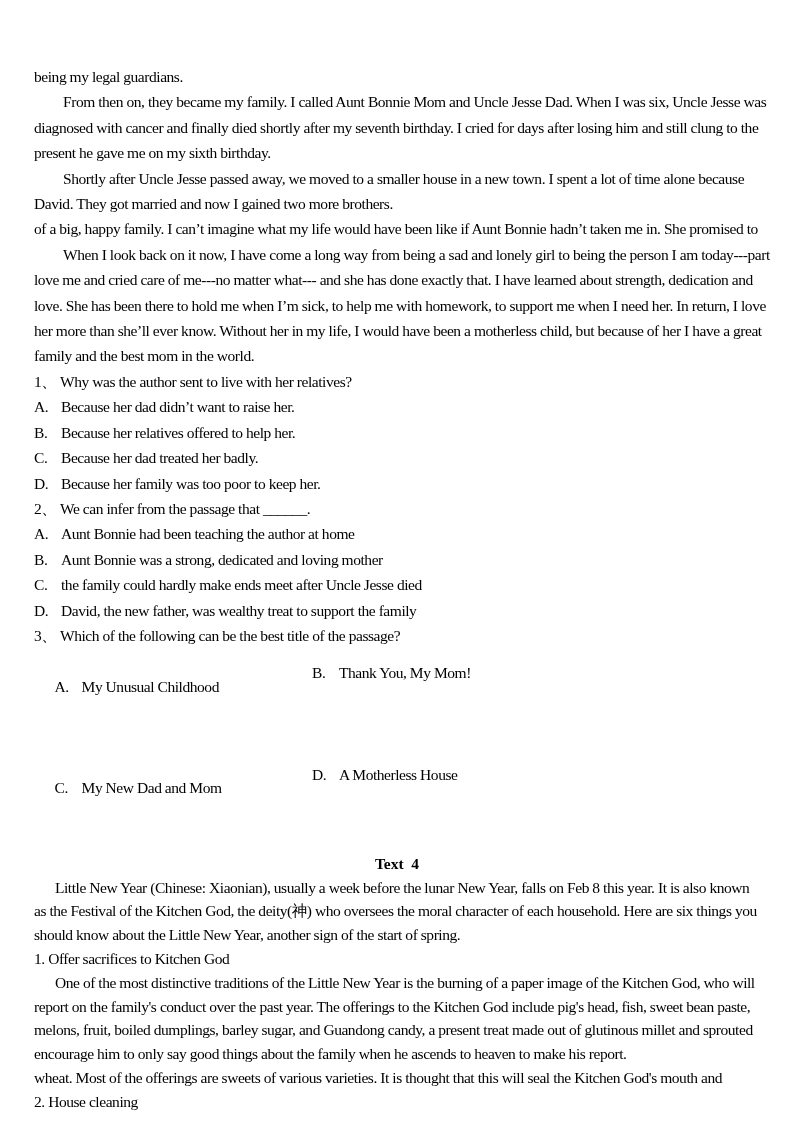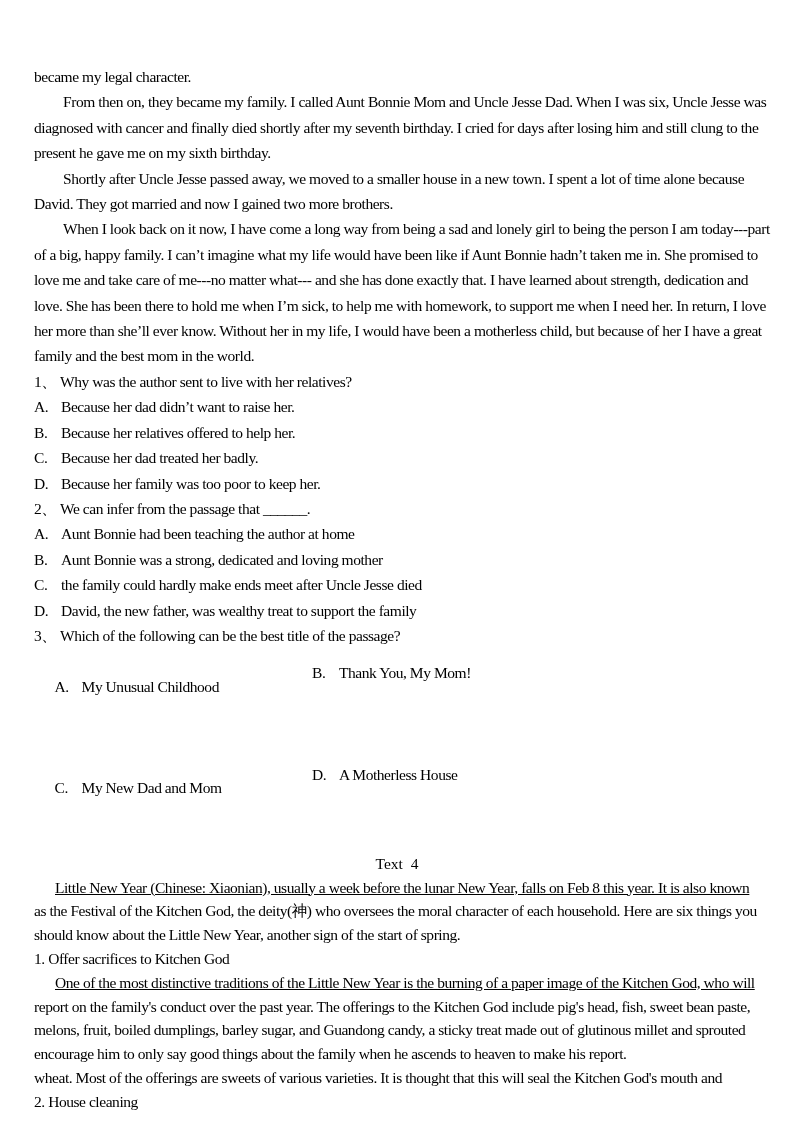--- a/index.html
+++ b/index.html
@@ -10,51 +10,51 @@
     font-family: "Liberation Serif", "DejaVu Serif", serif;
     font-size: 15.5px;
     letter-spacing: -0.45px;
     overflow: hidden;
   }
   .page { padding: 64px 34px 0 34px; }
   .line { white-space: pre; }
   .s1 .line { line-height: 25.4px; }
   .s2 .line { line-height: 23.8px; }
   .ind1 { text-indent: 29px; }
-  .ind2 { text-indent: 21px; text-decoration: underline; }
+  .ind2 { text-indent: 21px; }
   .heading {
     text-align: center;
-    font-weight: normal;
+    font-weight: bold;
     line-height: 24px;
     white-space: pre;
     letter-spacing: 0;
   }
   .q-num { display: inline-block; min-width: 26px; }
   .opt-label { display: inline-block; width: 27px; }
   .two-col { position: relative; }
   .col2 { position: absolute; left: 278px; top: 12px; white-space: pre; }
 </style>
 </head>
 <body>
 
 <div class="page">
 
   <div class="s1">
-    <div class="line">became my legal character.</div>
+    <div class="line">being my legal guardians.</div>
 
     <div class="line ind1">From then on, they became my family. I called Aunt Bonnie Mom and Uncle Jesse Dad. When I was six, Uncle Jesse was</div>
     <div class="line">diagnosed with cancer and finally died shortly after my seventh birthday. I cried for days after losing him and still clung to the</div>
     <div class="line">present he gave me on my sixth birthday.</div>
 
     <div class="line ind1">Shortly after Uncle Jesse passed away, we moved to a smaller house in a new town. I spent a lot of time alone because</div>
     <div class="line">David. They got married and now I gained two more brothers.</div>
 
+    <div class="line">of a big, happy family. I can’t imagine what my life would have been like if Aunt Bonnie hadn’t taken me in. She promised to</div>
     <div class="line ind1">When I look back on it now, I have come a long way from being a sad and lonely girl to being the person I am today---part</div>
-    <div class="line">of a big, happy family. I can’t imagine what my life would have been like if Aunt Bonnie hadn’t taken me in. She promised to</div>
-    <div class="line">love me and take care of me---no matter what--- and she has done exactly that. I have learned about strength, dedication and</div>
+    <div class="line">love me and cried care of me---no matter what--- and she has done exactly that. I have learned about strength, dedication and</div>
     <div class="line">love. She has been there to hold me when I’m sick, to help me with homework, to support me when I need her. In return, I love</div>
     <div class="line">her more than she’ll ever know. Without her in my life, I would have been a motherless child, but because of her I have a great</div>
     <div class="line">family and the best mom in the world.</div>
 
     <div class="line"><span class="q-num">1、</span><span>Why was the author sent to live with her relatives?</span></div>
     <div class="line"><span class="opt-label">A.</span><span>Because her dad didn’t want to raise her.</span></div>
     <div class="line"><span class="opt-label">B.</span><span>Because her relatives offered to help her.</span></div>
     <div class="line"><span class="opt-label">C.</span><span>Because her dad treated her badly.</span></div>
     <div class="line"><span class="opt-label">D.</span><span>Because her family was too poor to keep her.</span></div>
 
@@ -79,21 +79,21 @@
 
   <div class="s2">
     <div class="line ind2">Little New Year (Chinese: Xiaonian), usually a week before the lunar New Year, falls on Feb 8 this year. It is also known</div>
     <div class="line">as the Festival of the Kitchen God, the deity(神) who oversees the moral character of each household. Here are six things you</div>
     <div class="line">should know about the Little New Year, another sign of the start of spring.</div>
 
     <div class="line">1. Offer sacrifices to Kitchen God</div>
 
     <div class="line ind2">One of the most distinctive traditions of the Little New Year is the burning of a paper image of the Kitchen God, who will</div>
     <div class="line">report on the family's conduct over the past year. The offerings to the Kitchen God include pig's head, fish, sweet bean paste,</div>
-    <div class="line">melons, fruit, boiled dumplings, barley sugar, and Guandong candy, a sticky treat made out of glutinous millet and sprouted</div>
+    <div class="line">melons, fruit, boiled dumplings, barley sugar, and Guandong candy, a present treat made out of glutinous millet and sprouted</div>
     <div class="line">encourage him to only say good things about the family when he ascends to heaven to make his report.</div>
     <div class="line">wheat. Most of the offerings are sweets of various varieties. It is thought that this will seal the Kitchen God's mouth and</div>
 
     <div class="line">2. House cleaning</div>
 
   </div>
 
 </div>
 
 </body></html>

